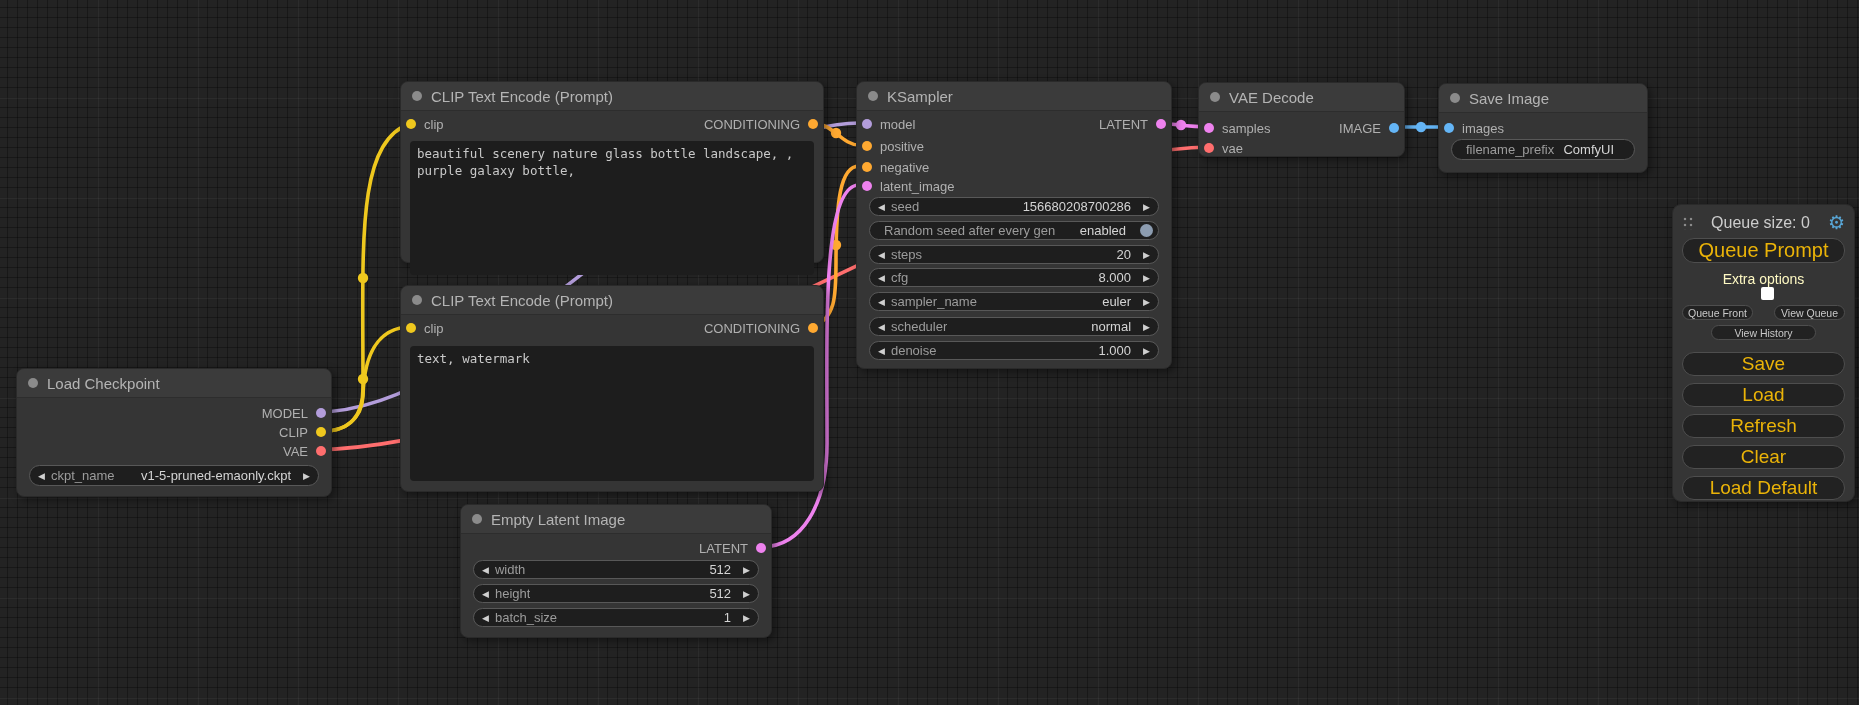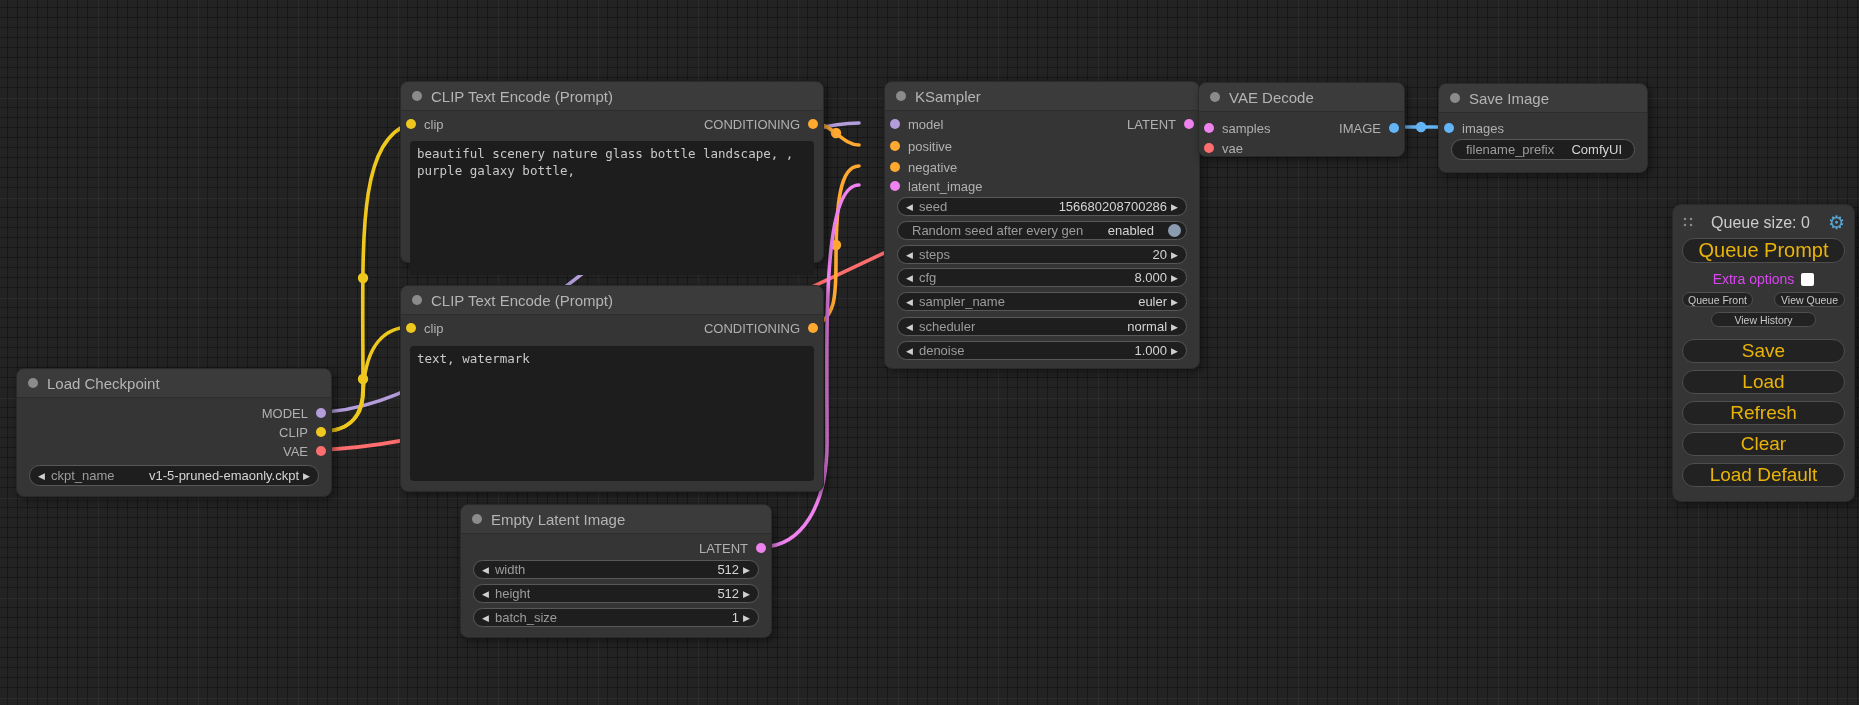--- a/index.html
+++ b/index.html
@@ -33,21 +33,21 @@
   .slot-dot{width:10px;height:10px;border-radius:50%;flex:none;}
   .slot.in .slot-dot{margin-right:8px;}
   .slot.out .slot-dot{margin-left:8px;}
   .widget{
     position:absolute;background:#1e1e1e;border:1px solid #585858;border-radius:11px;
     display:flex;align-items:center;font-size:13px;color:#9c9c9c;box-sizing:border-box;
     padding:0 8px;
   }
   .widget .arrow{color:#cfcfcf;font-size:9px;flex:none;cursor:pointer;}
   .widget .wlabel{margin:0 6px;white-space:nowrap;overflow:hidden;}
-  .widget .wvalue{margin-left:auto;margin-right:4px;color:#d4d4d4;white-space:nowrap;}
+  .widget .wvalue{margin-left:auto;margin-right:12px;color:#d4d4d4;white-space:nowrap;}
   .widget .knob{width:13px;height:13px;border-radius:50%;background:#8c9cb0;flex:none;margin-right:-3px;}
   .prompt{
     position:absolute;background:#1d1d1d;border-radius:4px;color:#c9c9c9;
     font-family:"DejaVu Sans Mono", monospace;font-size:12.5px;line-height:1.35;
     padding:5px 7px;box-sizing:border-box;white-space:pre-wrap;overflow:hidden;
   }
   
   #menu{
     position:absolute;z-index:3;background:#353535;border:1px solid #2a2a2a;border-radius:9px;
     box-shadow:3px 3px 10px rgba(0,0,0,0.5);box-sizing:border-box;
@@ -61,21 +61,21 @@
   }
   .queue-size{flex:1;text-align:center;font-size:16px;color:#cccccc;}
   .gear{flex:none;color:#58a6d6;font-size:19px;line-height:1;cursor:pointer;}
   .btn{
     background:#222222;border:1px solid #4e4e4e;border-radius:12px;color:#eab308;
     text-align:center;cursor:pointer;box-sizing:border-box;
     display:flex;align-items:center;justify-content:center;
   }
   .btn-big{height:26px;font-size:19px;margin-bottom:7px;}
   .btn-queue{height:27px;font-size:20px;margin-bottom:8px;}
-  .extra-row{display:flex;align-items:center;justify-content:center;font-size:14px;color:#d946ef;margin-bottom:5px;}
+  .extra-row{display:flex;align-items:center;justify-content:center;font-size:14px;color:#fef9c3;margin-bottom:5px;flex-direction:column;}
   .checkbox{width:13px;height:13px;background:#ffffff;border-radius:2px;margin-left:7px;cursor:pointer;}
   .small-row{display:flex;gap:21px;margin-bottom:5px;}
   .btn-small{flex:1;height:15px;font-size:10.5px;border-radius:9px;color:#c9c9c9;}
   .hist-row{display:flex;justify-content:center;margin-bottom:12px;}
   .btn-hist{width:64%;height:15px;font-size:10.5px;border-radius:9px;color:#c9c9c9;}
 </style>
 </head>
 <body>
 
 <div id="canvas">
@@ -172,21 +172,21 @@
           <span class="wvalue">512</span>
           <span class="arrow">▶</span>
         </div>
         <div class="widget" style="left: 12px; right: 12px; top: 103px; height: 19px;">
           <span class="arrow">◀</span>
           <span class="wlabel">batch_size</span>
           <span class="wvalue">1</span>
           <span class="arrow">▶</span>
         </div>
       </div>
-      <div class="node" style="left: 884px; top: 81px; width: 316px; height: 288px;">
+      <div class="node" style="left: 856px; top: 81px; width: 316px; height: 288px;">
         <div class="node-title">
           <span class="title-dot"></span>
           <span>KSampler</span>
         </div>
         <div class="slot in" style="top: 33px;">
           <span class="slot-dot" style="background: rgb(179, 157, 219);"></span>
           <span>model</span>
         </div>
         <div class="slot in" style="top: 55px;">
           <span class="slot-dot" style="background: rgb(255, 169, 49);"></span>

